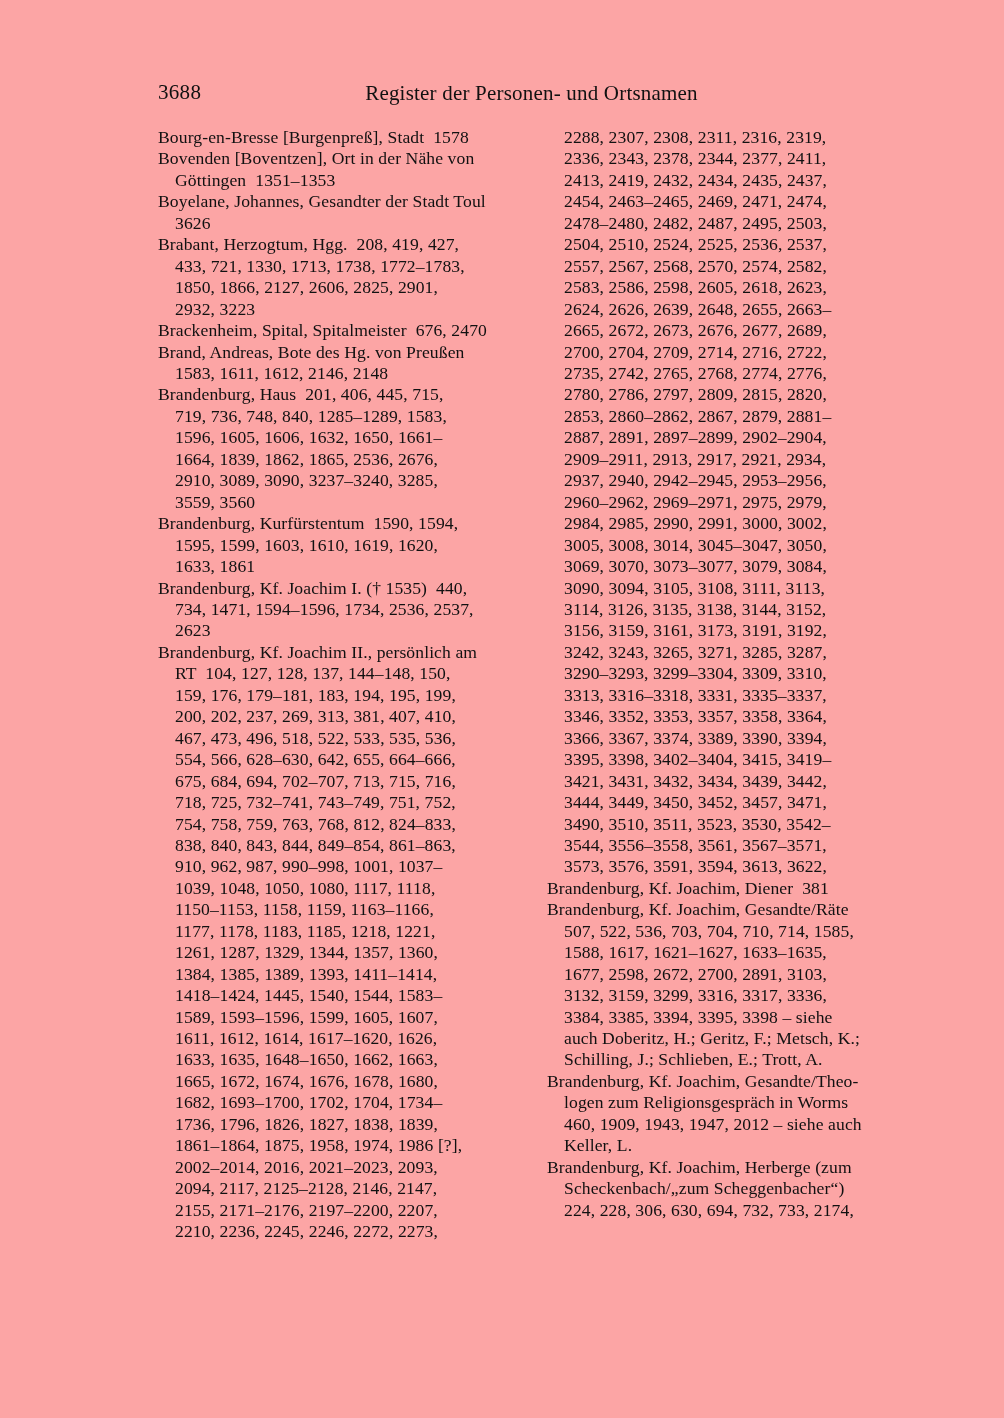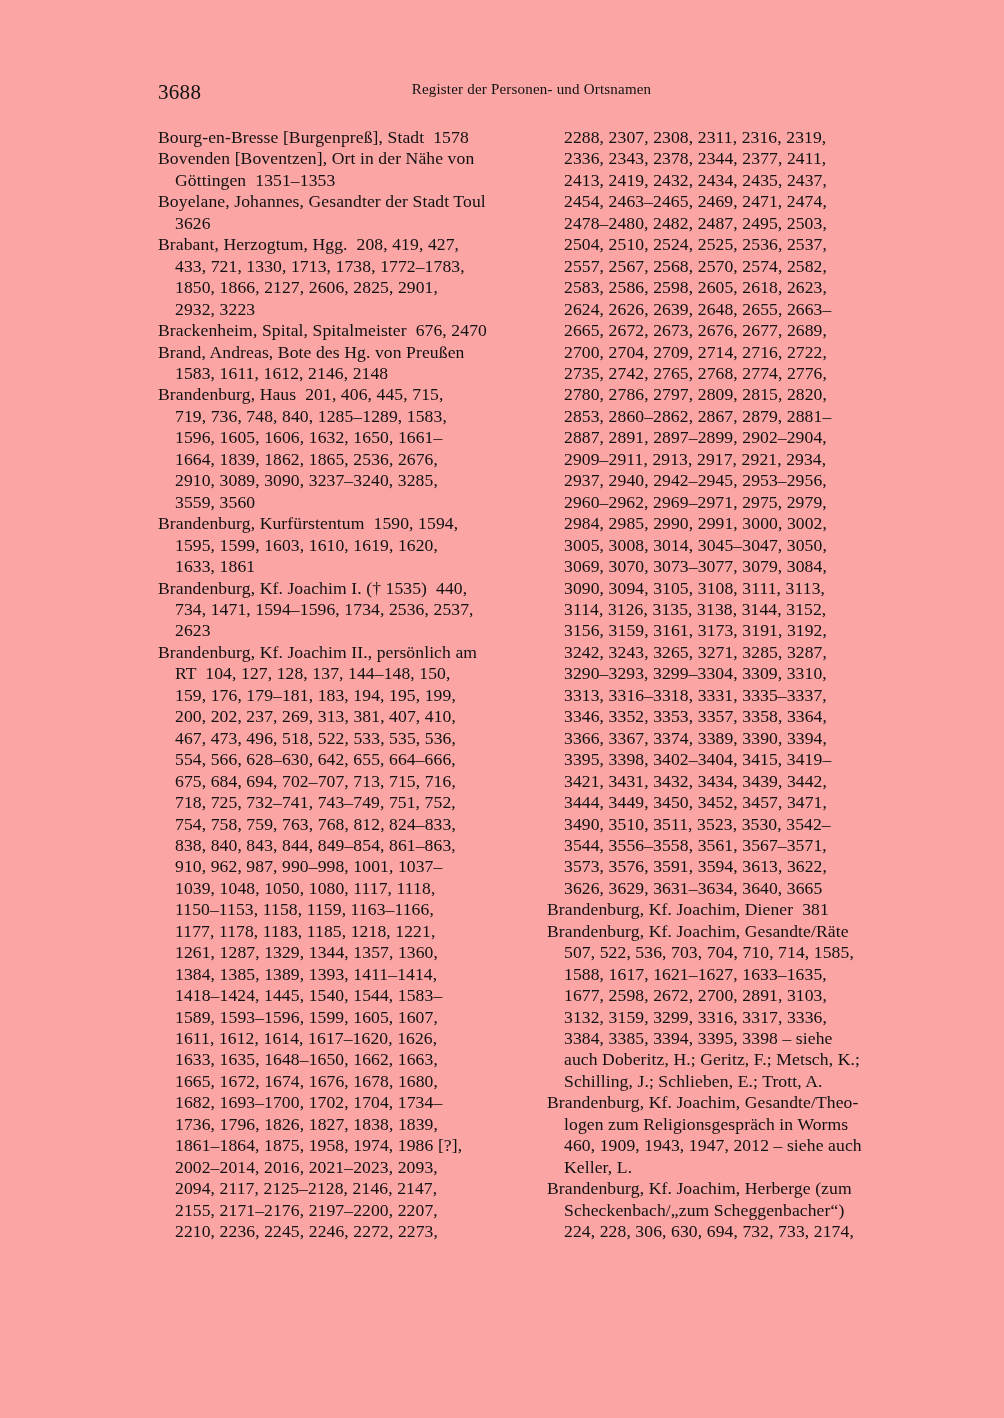--- a/index.html
+++ b/index.html
@@ -30,21 +30,21 @@
     top: 0;
     font-size: 21px;
     letter-spacing: 0.3px;
   }
   .head-title {
     position: absolute;
     left: 0;
     right: 0;
     top: 1px;
     text-align: center;
-    font-size: 15px;
+    font-size: 21px;
     letter-spacing: 0.2px;
   }
   .text-block {
     position: absolute;
     top: 127px;
     left: 158px;
     display: flex;
     gap: 16px;
   }
   .col {
@@ -152,21 +152,20 @@
         <div class="line indent">3290–3293, 3299–3304, 3309, 3310,</div>
         <div class="line indent">3313, 3316–3318, 3331, 3335–3337,</div>
         <div class="line indent">3346, 3352, 3353, 3357, 3358, 3364,</div>
         <div class="line indent">3366, 3367, 3374, 3389, 3390, 3394,</div>
         <div class="line indent">3395, 3398, 3402–3404, 3415, 3419–</div>
         <div class="line indent">3421, 3431, 3432, 3434, 3439, 3442,</div>
         <div class="line indent">3444, 3449, 3450, 3452, 3457, 3471,</div>
         <div class="line indent">3490, 3510, 3511, 3523, 3530, 3542–</div>
         <div class="line indent">3544, 3556–3558, 3561, 3567–3571,</div>
         <div class="line indent">3573, 3576, 3591, 3594, 3613, 3622,</div>
-        <div class="line indent">3626, 3629, 3631–3634, 3640, 3665</div>
         <div class="line">Brandenburg, Kf. Joachim, Diener  381</div>
         <div class="line">Brandenburg, Kf. Joachim, Gesandte/Räte</div>
         <div class="line indent">507, 522, 536, 703, 704, 710, 714, 1585,</div>
         <div class="line indent">1588, 1617, 1621–1627, 1633–1635,</div>
         <div class="line indent">1677, 2598, 2672, 2700, 2891, 3103,</div>
         <div class="line indent">3132, 3159, 3299, 3316, 3317, 3336,</div>
         <div class="line indent">3384, 3385, 3394, 3395, 3398 – siehe</div>
         <div class="line indent">auch Doberitz, H.; Geritz, F.; Metsch, K.;</div>
         <div class="line indent">Schilling, J.; Schlieben, E.; Trott, A.</div>
         <div class="line">Brandenburg, Kf. Joachim, Gesandte/Theo-</div>

